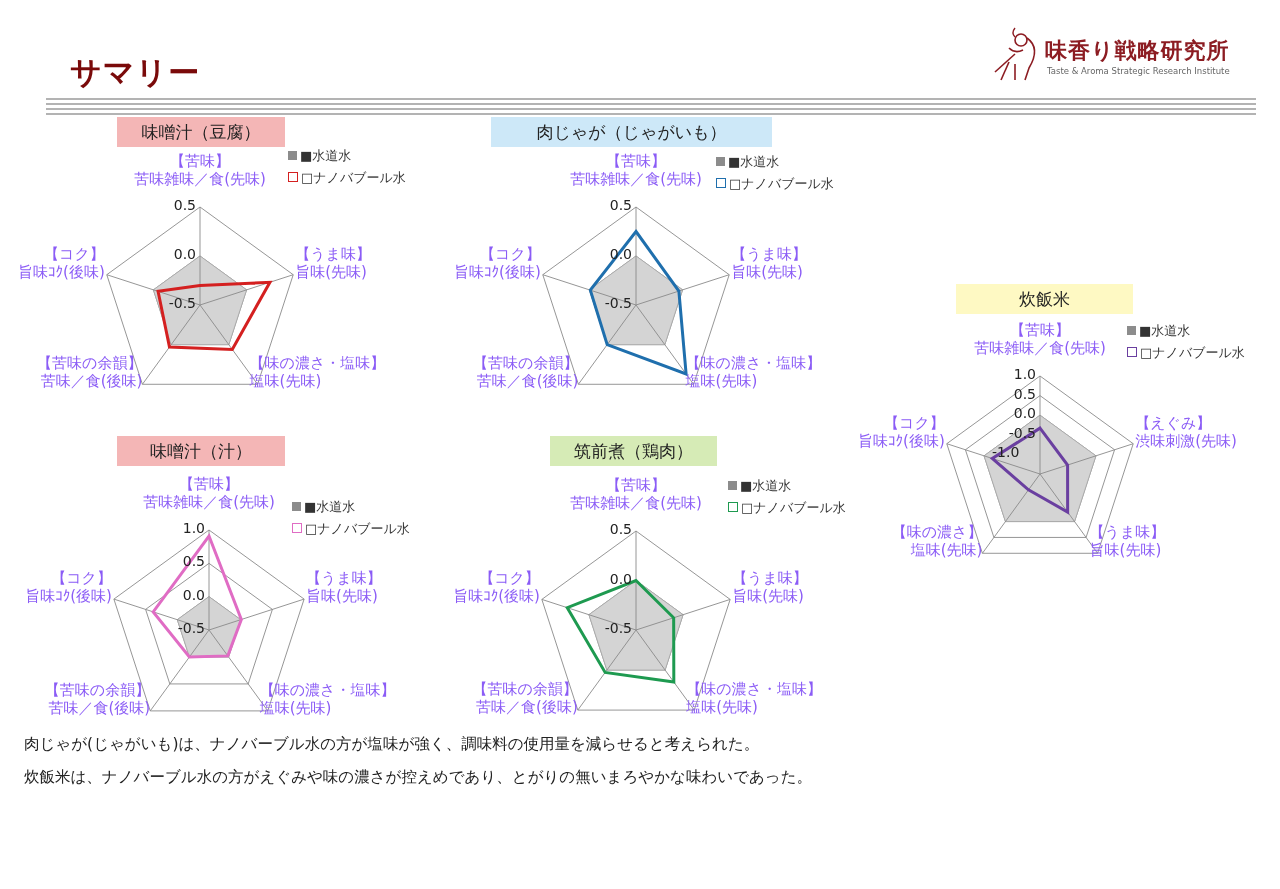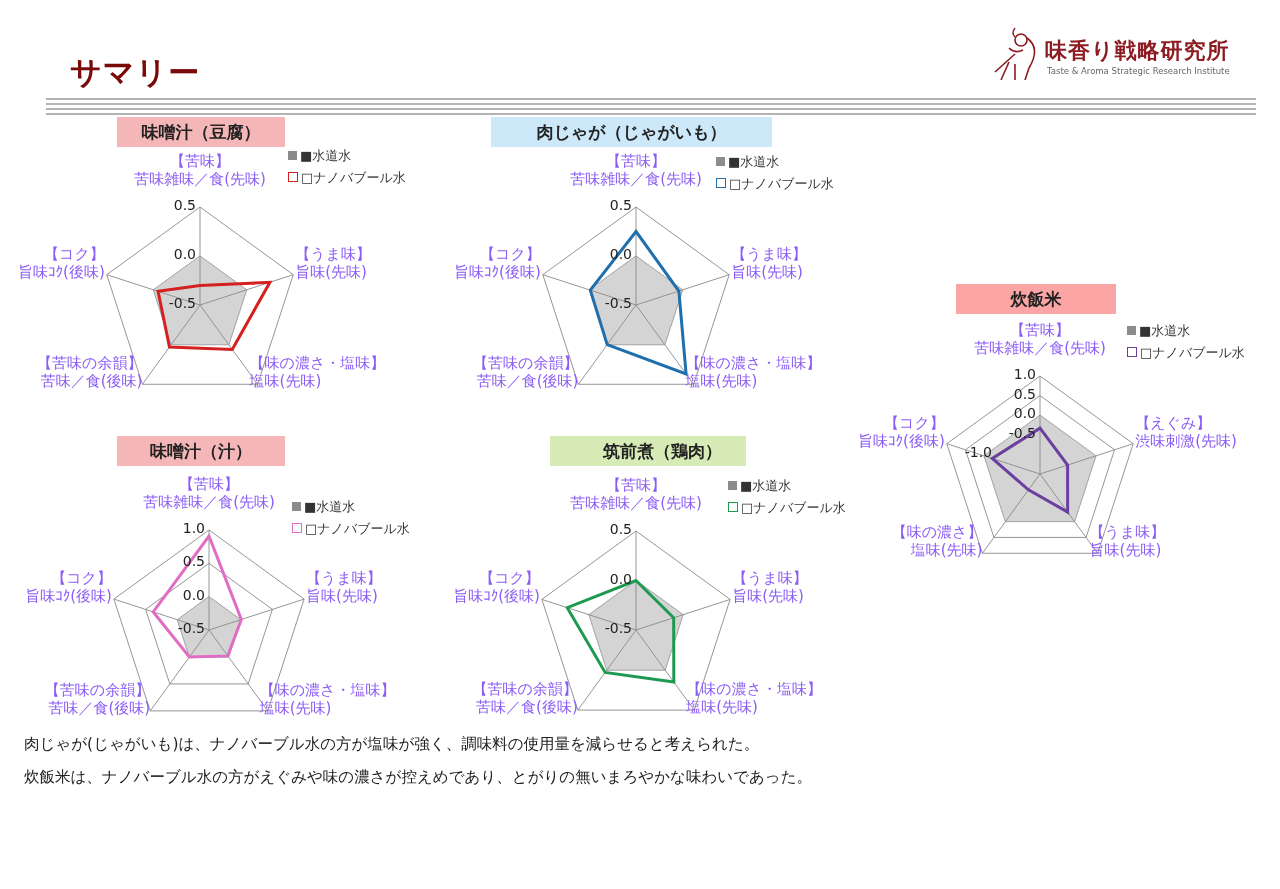--- a/index.html
+++ b/index.html
@@ -7,21 +7,21 @@
          font-family:"DejaVu Sans", "Liberation Sans", sans-serif; color:#222; }
   .page-title { position:absolute; left:70px; top:52px; font-size:31px; font-weight:bold;
                 color:#7a0a0a; letter-spacing:1px; }
   .logo { position:absolute; left:985px; top:24px; width:270px; height:60px; }
   .logo-jp { position:absolute; left:60px; top:12px; font-size:22px; font-weight:bold;
              color:#8c1c22; letter-spacing:1px; white-space:nowrap;text-align:right; }
   .logo-en { position:absolute; left:62px; top:42px; font-size:8.5px; color:#666;
              white-space:nowrap; }
   .rules { position:absolute; left:46px; top:98px; width:1210px; height:18px; }
   .rules div { height:2px; background:#b3b3b3; margin-bottom:3px; }
-  .chart-title { position:absolute; font-size:17px; font-weight:bold; color:#222;
+  .chart-title { position:absolute; font-size:17px; font-weight:normal; color:#222;
                  text-align:center; line-height:30px; height:30px; }
   .legend { position:absolute; font-size:13px; color:#333; line-height:22px; white-space:nowrap; }
   .legend .sw { display:inline-block; width:9px; height:9px; margin-right:3px; vertical-align:0px; }
   .axis-label { position:absolute; font-size:15px; color:#8b5cf6; line-height:18px;
                 white-space:nowrap; text-align:center; }
   .tick { position:absolute; font-size:14px; color:#222; }
   svg.radar { position:absolute; overflow:visible; }
   .summary { position:absolute; left:24px; top:730px; font-size:15.5px; color:#222; }
   .summary div { height:33px; line-height:28px; white-space:nowrap; }
 </style>
@@ -65,27 +65,27 @@
   <div><span class="sw" style="background:#8c8c8c;"></span><span>■水道水</span></div>
   <div><span class="sw" style="border:1px solid #1f6fad;width:8px;height:8px;"></span><span>□ナノバブール水</span></div>
 </div>
 
 <div class="chart-title" style="left:117px;top:436px;width:168px;background:#f4b6b6;">味噌汁（汁）</div>
 <div class="legend" style="left:292px;top:496px;">
   <div><span class="sw" style="background:#8c8c8c;"></span><span>■水道水</span></div>
   <div><span class="sw" style="border:1px solid #e06cc4;width:8px;height:8px;"></span><span>□ナノバブール水</span></div>
 </div>
 
-<div class="chart-title" style="left:550px;top:436px;width:167px;background:#d6ebb6;padding-left:29px;">筑前煮（鶏肉）</div>
+<div class="chart-title" style="left:550px;top:436px;width:167px;background:#d6ebb6;">筑前煮（鶏肉）</div>
 <div class="legend" style="left:728px;top:475px;">
   <div><span class="sw" style="background:#8c8c8c;"></span><span>■水道水</span></div>
   <div><span class="sw" style="border:1px solid #1e9a50;width:8px;height:8px;"></span><span>□ナノバブール水</span></div>
 </div>
 
-<div class="chart-title" style="left:956px;top:284px;width:160px;background:#fca5a5;">炊飯米</div>
+<div class="chart-title" style="left:956px;top:284px;width:177px;background:#fef9c3;">炊飯米</div>
 <div class="legend" style="left:1127px;top:320px;">
   <div><span class="sw" style="background:#8c8c8c;"></span><span>■水道水</span></div>
   <div><span class="sw" style="border:1px solid #6a3fa0;width:8px;height:8px;"></span><span>□ナノバブール水</span></div>
 </div>
 
 <div id="radars">
     <svg width="1280" height="889" style="position: absolute; left: 0px; top: 0px; pointer-events: none;">
       <polygon points="200,256 246.60176929846253,289.8581672756276 228.80147736233118,344.6418327243724 171.19852263766882,344.6418327243724 153.39823070153747,289.8581672756276" fill="none" stroke="#8a8a8a" stroke-width="0.9"></polygon>
       <polygon points="200,207 293.20353859692506,274.71633455125516 257.60295472466237,384.28366544874484 142.39704527533763,384.28366544874484 106.79646140307494,274.71633455125516" fill="none" stroke="#8a8a8a" stroke-width="0.9"></polygon>
       <polygon points="200,256 246.60176929846253,289.8581672756276 228.80147736233118,344.6418327243724 171.19852263766882,344.6418327243724 153.39823070153747,289.8581672756276" fill="#d4d4d4" stroke="#a8a8a8" stroke-width="0.8"></polygon>
@@ -230,21 +230,21 @@
       <polygon points="1040,395.6 1114.5628308775401,449.7730676410041 1086.0823637797298,537.4269323589958 993.9176362202701,537.4269323589958 965.43716912246,449.7730676410041" fill="none" stroke="#8a8a8a" stroke-width="0.9"></polygon>
       <polygon points="1040,376 1133.203538596925,443.71633455125516 1097.6029547246624,553.2836654487448 982.3970452753376,553.2836654487448 946.796461403075,443.71633455125516" fill="none" stroke="#8a8a8a" stroke-width="0.9"></polygon>
       <polygon points="1040,415.2 1095.922123158155,455.8298007307531 1074.5617728347975,521.5701992692469 1005.4382271652025,521.5701992692469 984.077876841845,455.8298007307531" fill="#d4d4d4" stroke="#a8a8a8" stroke-width="0.8"></polygon>
       <line x1="1040" y1="474" x2="1040" y2="376" stroke="#8a8a8a" stroke-width="0.9"></line>
       <line x1="1040" y1="474" x2="1133.203538596925" y2="443.71633455125516" stroke="#8a8a8a" stroke-width="0.9"></line>
       <line x1="1040" y1="474" x2="1097.6029547246624" y2="553.2836654487448" stroke="#8a8a8a" stroke-width="0.9"></line>
       <line x1="1040" y1="474" x2="982.3970452753376" y2="553.2836654487448" stroke="#8a8a8a" stroke-width="0.9"></line>
       <line x1="1040" y1="474" x2="946.796461403075" y2="443.71633455125516" stroke="#8a8a8a" stroke-width="0.9"></line>
       <polygon points="1040,428.136 1067.5882474246898,465.0360350271715 1067.649418267838,512.0561594153976 1028.4794090550674,489.85673308974896 992.2797882383744,458.49476329024264" fill="none" stroke="#6a3fa0" stroke-width="3" stroke-linejoin="miter"></polygon>
     </svg>
-    <div class="tick" style="left: 948px; top: 444.4px; width: 44px; text-align: right;">-1.0</div>
+    <div class="tick" style="left: 992px; top: 444.4px; width: 44px; text-align: left;">-1.0</div>
     <div class="tick" style="left: 992px; top: 424.8px; width: 44px; text-align: right;">-0.5</div>
     <div class="tick" style="left: 992px; top: 405.2px; width: 44px; text-align: right;">0.0</div>
     <div class="tick" style="left: 992px; top: 385.6px; width: 44px; text-align: right;">0.5</div>
     <div class="tick" style="left: 992px; top: 366px; width: 44px; text-align: right;">1.0</div>
     <div class="axis-label" style="width: 160px; left: 960px; top: 321px;">
       <div>【苦味】</div>
       <div>苦味雑味／食(先味)</div>
     </div>
     <div class="axis-label" style="text-align: left; width: 140px; left: 1135.2px; top: 413.716px;">
       <div>【えぐみ】</div>

